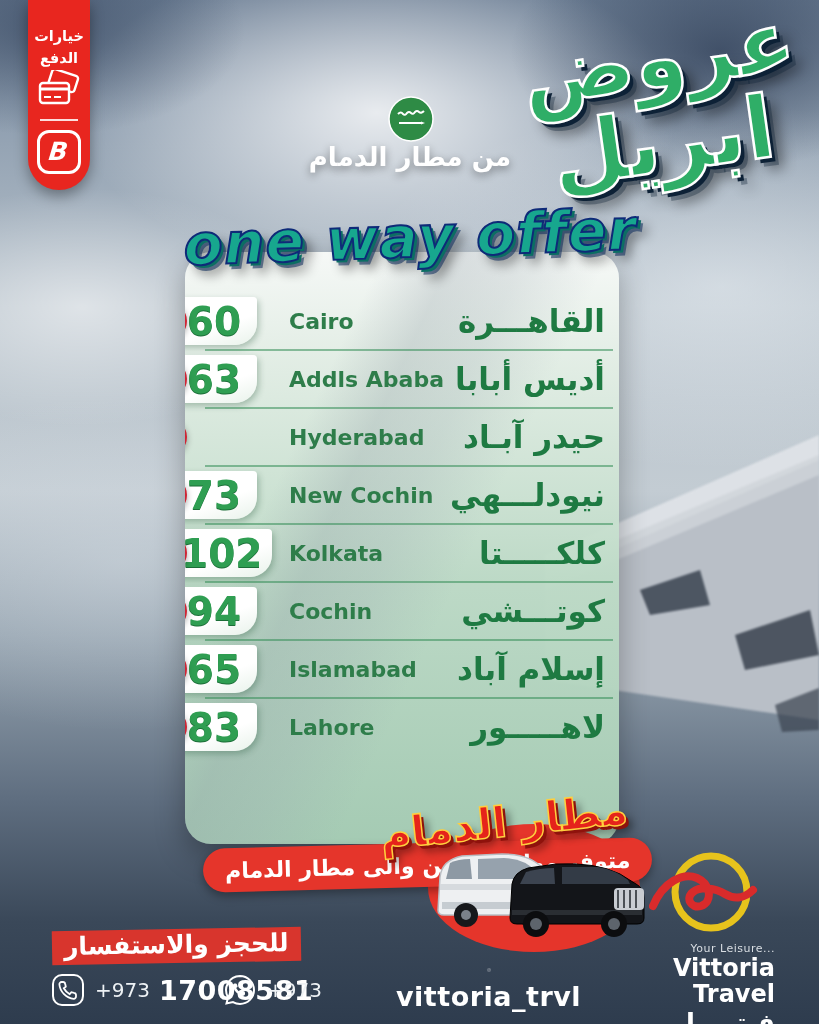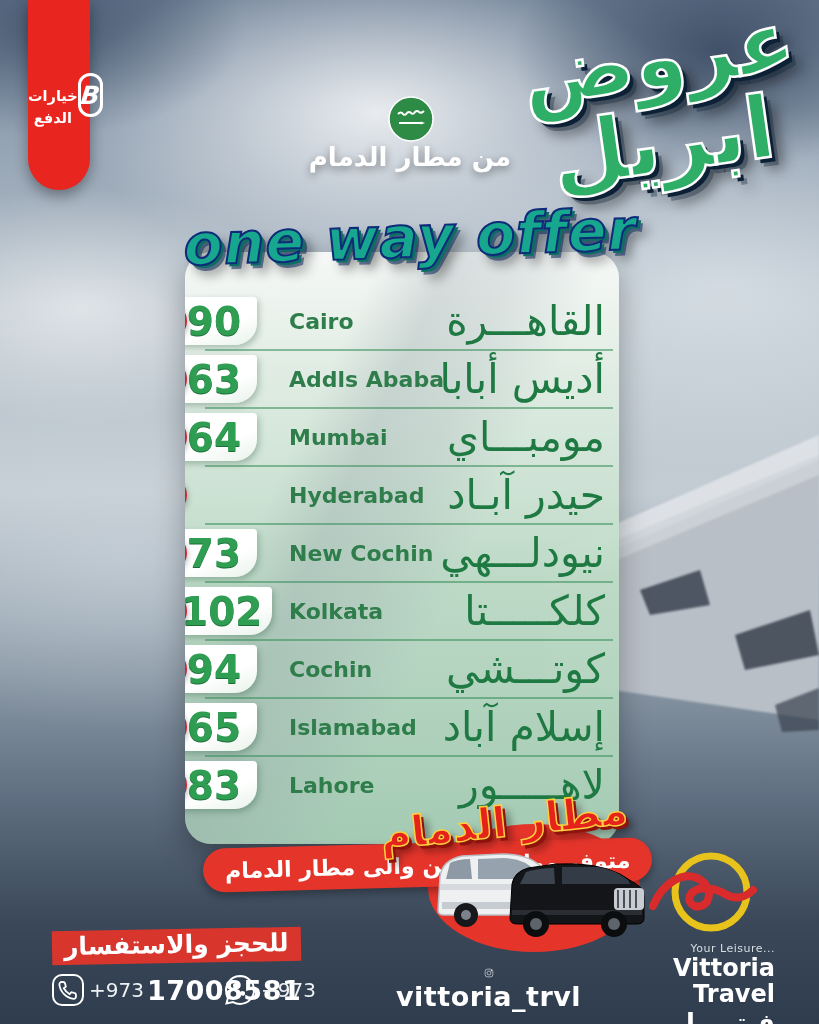--- a/index.html
+++ b/index.html
@@ -12,21 +12,21 @@
       radial-gradient(ellipse 320px 170px at 10% 30%, rgba(255,255,255,.55), transparent 70%),
       radial-gradient(ellipse 520px 260px at 88% 28%, rgba(238,243,247,.55), transparent 70%),
       radial-gradient(ellipse 420px 240px at 15% 55%, rgba(225,232,238,.35), transparent 70%),
       linear-gradient(180deg,#6d7f95 0%,#8c9cae 10%,#b7c2cb 30%,#c3ccd3 48%,#97a5b1 62%,#5f6e80 78%,#3a4859 90%,#2e3c4e 100%);}
   .abs{position:absolute;}
 
   
   .wing{left:530px;top:420px;width:289px;height:330px;z-index:1;filter:blur(1px);}
   
   .ribbon{left:28px;top:0;width:62px;height:190px;background:#e8261f;border-radius:0 0 31px 31px;
-    box-shadow:0 6px 14px rgba(0,0,0,.35);z-index:3;display:flex;flex-direction:row;align-items:center;}
+    box-shadow:0 6px 14px rgba(0,0,0,.35);z-index:3;display:flex;flex-direction:column;align-items:center;}
   .ribbon-title{margin-top:26px;color:#fff;font-size:14.5px;font-weight:bold;text-align:center;line-height:1.5;direction:rtl;}
   .ribbon-divider{width:38px;height:2px;background:rgba(255,255,255,.85);margin:9px 0;}
   .benefit-box{width:38px;height:38px;border:3px solid #fff;border-radius:12px;display:flex;align-items:center;justify-content:center;}
   .benefit-letter{color:#fff;font-weight:bold;font-style:italic;font-size:25px;transform:skewX(-6deg);}
 
   
   .saudi-flag{left:388px;top:96px;width:46px;height:46px;z-index:3;}
   .from-airport{left:255px;top:142px;width:310px;text-align:center;color:#fff;font-size:26px;font-weight:bold;
     direction:rtl;z-index:3;text-shadow:0 3px 8px rgba(0,0,0,.4);}
 
@@ -53,37 +53,37 @@
   .row{position:relative;height:58px;}
   .row:not(:last-child)::after{content:"";position:absolute;left:20px;right:6px;bottom:-1px;height:2px;
     background:rgba(52,142,88,.55);}
   .flag{position:absolute;left:-34px;top:50%;transform:translateY(-50%);width:36px;height:36px;z-index:2;
     filter:drop-shadow(0 2px 3px rgba(0,0,0,.35));}
   .price-badge{position:absolute;left:-14px;top:50%;transform:translateY(-50%);min-width:66px;height:48px;
     background:linear-gradient(160deg,#ffffff 60%,#e8f2ea 100%);border-radius:14px 4px 22px 10px;
     box-shadow:2px 3px 6px rgba(30,80,50,.3);display:flex;align-items:center;justify-content:center;padding:0 10px;}
   .price{font-size:39px;font-weight:bold;color:#2f9e52;text-shadow:0 1px 0 #1c6e38;}
   .city-en{position:absolute;left:104px;top:50%;transform:translateY(-50%);font-size:22px;font-weight:bold;color:#2e7d4a;}
-  .city-ar{position:absolute;right:14px;top:50%;transform:translateY(-50%);font-size:41px;font-weight:normal;
+  .city-ar{position:absolute;right:14px;top:50%;transform:translateY(-50%);font-size:31px;font-weight:bold;
     color:#1e7a42;direction:rtl;white-space:nowrap;}
 
   
   .red-blob{left:428px;top:824px;width:212px;height:128px;border-radius:50%;background:#e5352b;z-index:4;}
   .transport-pill{left:203px;top:843px;height:44px;padding:0 22px;border-radius:24px;background:#e5352b;z-index:5;
     transform:rotate(-1.5deg);display:flex;align-items:center;box-shadow:0 4px 10px rgba(0,0,0,.35);}
   .transport-pill span{color:#fff;font-size:22px;font-weight:bold;direction:rtl;white-space:nowrap;}
   .airport-3d{left:408px;top:796px;width:220px;text-align:center;z-index:6;transform:rotate(-6deg);
     font-size:42px;font-weight:bold;direction:rtl;color:#e5231b;-webkit-text-stroke:1.5px #ffcf3e;
     text-shadow:3px 4px 0 #8f120c,6px 7px 9px rgba(0,0,0,.45);white-space:nowrap;}
   .vehicles{left:428px;top:822px;width:220px;height:118px;z-index:7;}
 
   
   .booking{left:52px;top:929px;background:#d8352d;padding:1px 12px 4px;z-index:5;transform:rotate(-1deg);}
   .booking span{color:#fff;font-size:25px;font-weight:bold;direction:rtl;}
-  .contact{top:968px;height:44px;display:flex;align-items:center;gap:3px;z-index:5;}
+  .contact{top:968px;height:44px;display:flex;align-items:center;gap:9px;z-index:5;}
   .c1{left:50px;} .c2{left:222px;} .c3{left:396px;flex-direction:column;}
   .contact svg{width:36px;height:36px;}
   .code{color:#eef2f5;font-size:20px;}
   .number{color:#fff;font-size:27px;font-weight:bold;letter-spacing:.5px;}
   .handle{color:#fff;font-size:27px;font-weight:bold;letter-spacing:.5px;}
 
   .brand{right:44px;top:848px;width:150px;z-index:5;text-align:right;}
   .brand-logo{display:block;margin:0 14px 2px auto;width:112px;height:92px;}
   .tagline{color:#d9dee3;font-size:11px;letter-spacing:.5px;}
   .name-en{color:#fff;font-size:24px;font-weight:bold;line-height:1.1;}
@@ -145,53 +145,40 @@
               <clipPath id="f0">
                 <circle cx="18" cy="18" r="18"></circle>
               </clipPath>
             </defs>
             <g clip-path="url(#f0)">
               <rect width="36" height="36" fill="#cf2434"></rect>
               <path d="M0 0 H13 l6 3.6 -6 3.6 6 3.6 -6 3.6 6 3.6 -6 3.6 6 3.6 -6 3.6 6 3.6 -6 3.6 H0 Z" fill="#fff"></path>
             </g>
           </svg>
         <div class="price-badge">
-            <span class="price">90</span>
+            <span class="price">60</span>
           </div>
         <span class="city-en">Cairo</span>
         <span class="city-ar">القاهـــرة</span>
       </div>
 
       <div class="row">
         <svg class="flag" viewBox="0 0 36 36">
             <g clip-path="url(#f0)">
               <rect width="36" height="36" fill="#cf2434"></rect>
               <path d="M0 0 H13 l6 3.6 -6 3.6 6 3.6 -6 3.6 6 3.6 -6 3.6 6 3.6 -6 3.6 6 3.6 -6 3.6 H0 Z" fill="#fff"></path>
             </g>
           </svg>
         <div class="price-badge">
             <span class="price">63</span>
           </div>
         <span class="city-en">Addls Ababa</span>
         <span class="city-ar">أديس أبابا</span>
       </div>
 
-      <div class="row">
-        <svg class="flag" viewBox="0 0 36 36">
-            <g clip-path="url(#f0)">
-              <rect width="36" height="36" fill="#cf2434"></rect>
-              <path d="M0 0 H13 l6 3.6 -6 3.6 6 3.6 -6 3.6 6 3.6 -6 3.6 6 3.6 -6 3.6 6 3.6 -6 3.6 H0 Z" fill="#fff"></path>
-            </g>
-          </svg>
-        <div class="price-badge">
-            <span class="price">64</span>
-          </div>
-        <span class="city-en">Mumbai</span>
-        <span class="city-ar">مومبـــاي</span>
-      </div>
 
       <div class="row">
         <svg class="flag" viewBox="0 0 36 36">
             <g clip-path="url(#f0)">
               <rect width="36" height="36" fill="#cf2434"></rect>
               <path d="M0 0 H13 l6 3.6 -6 3.6 6 3.6 -6 3.6 6 3.6 -6 3.6 6 3.6 -6 3.6 6 3.6 -6 3.6 H0 Z" fill="#fff"></path>
             </g>
           </svg>
         <span class="city-en">Hyderabad</span>
         <span class="city-ar">حيدر آبـاد</span>

